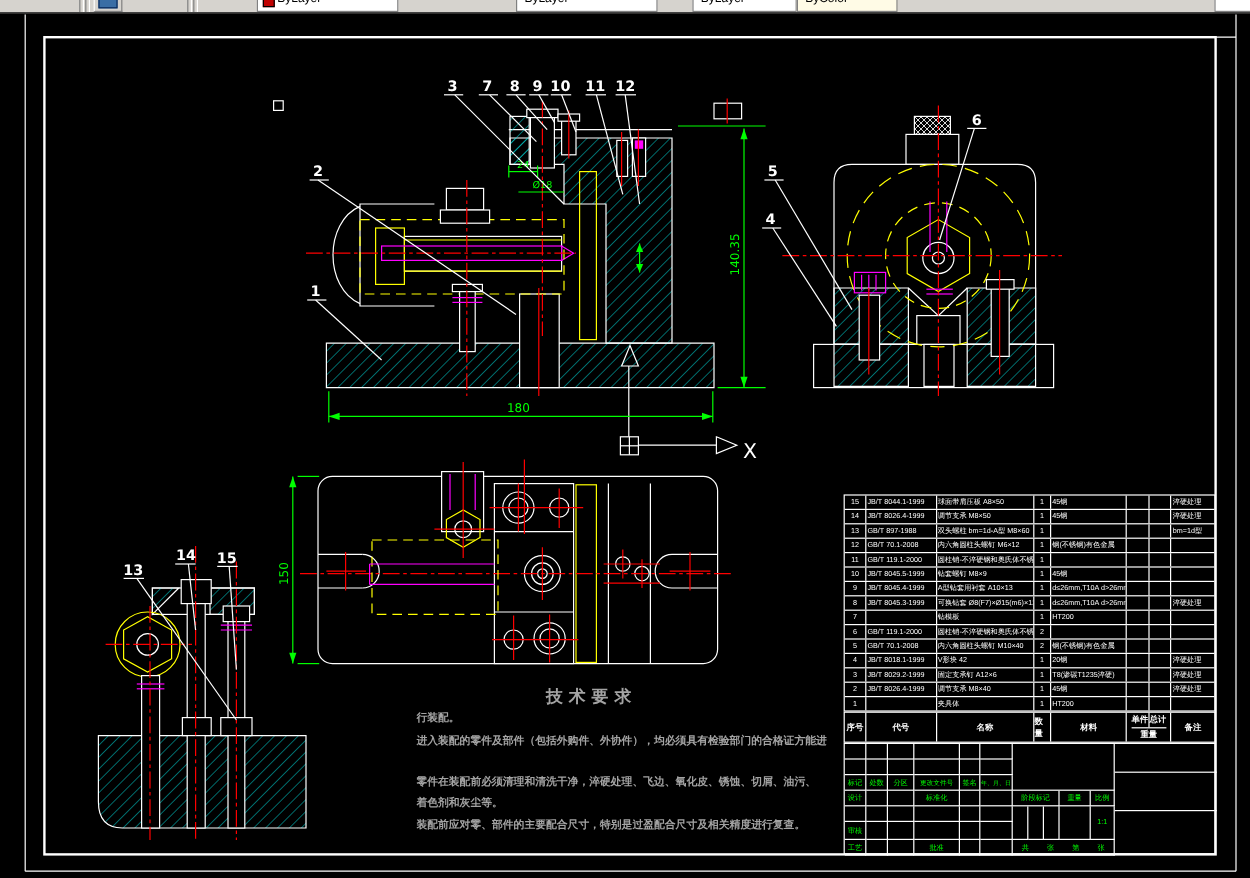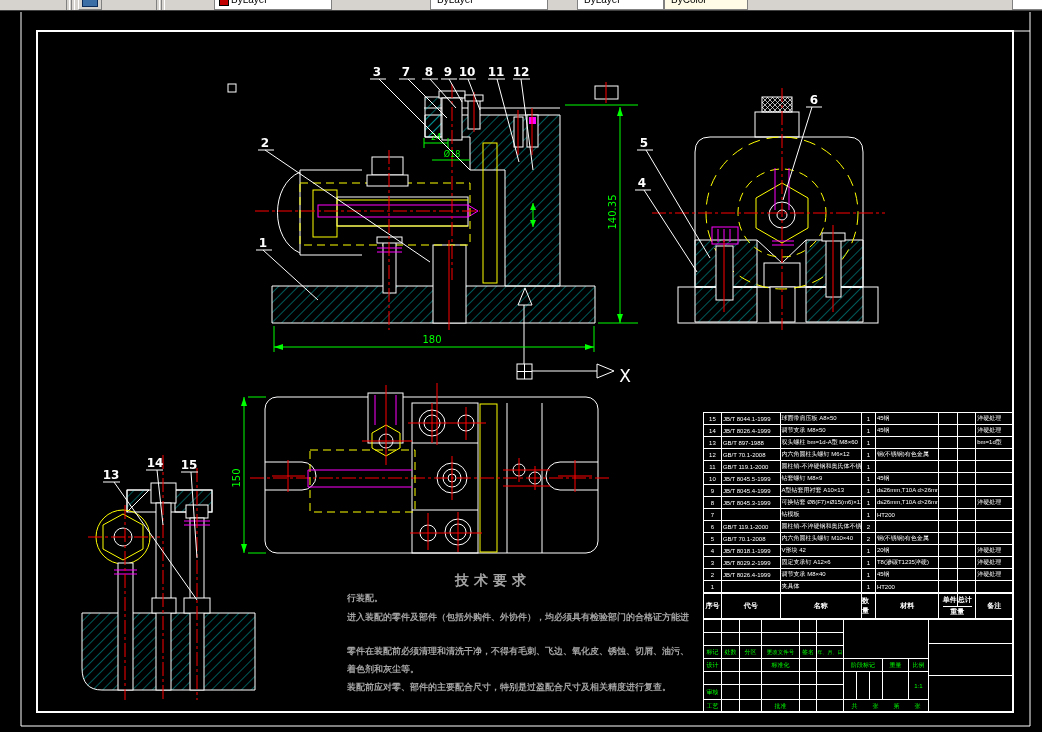--- a/index.html
+++ b/index.html
@@ -369,21 +369,21 @@
       <line class="w" x1="146" y1="470" x2="163" y2="470"></line>
       <line class="w" x1="191" y1="472" x2="197" y2="558"></line>
       <text class="btxt" x="189" y="469">15</text>
       <line class="w" x1="181" y1="472" x2="198" y2="472"></line>
     </g>
   </svg>
 
   <div class="tech tech-title">技术要求</div>
   <div class="tech tech-line" style="top:611px">进入装配的零件及部件（包括外购件、外协件），均必须具有检验部门的合格证方能进</div>
   <div class="tech tech-line" style="top:592px">行装配。</div>
-  <div class="tech tech-line" style="top:645px">零件在装配前必须清理和清洗干净，不得有毛刺、飞边、氧化皮、锈蚀、切屑、油污、</div>
+  <div class="tech tech-line" style="top:645px">零件在装配前必须清理和清洗干净，淬硬处理、飞边、氧化皮、锈蚀、切屑、油污、</div>
   <div class="tech tech-line" style="top:663px">着色剂和灰尘等。</div>
   <div class="tech tech-line" style="top:681px">装配前应对零、部件的主要配合尺寸，特别是过盈配合尺寸及相关精度进行复查。</div>
 
   <div class="bom-rows">
 
       <div class="bom-row">
         <div class="c c-no">15</div>
         <div class="c c-code">JB/T 8044.1-1999</div>
         <div class="c c-name">球面带肩压板 A8×50</div>
         <div class="c c-qty">1</div>

